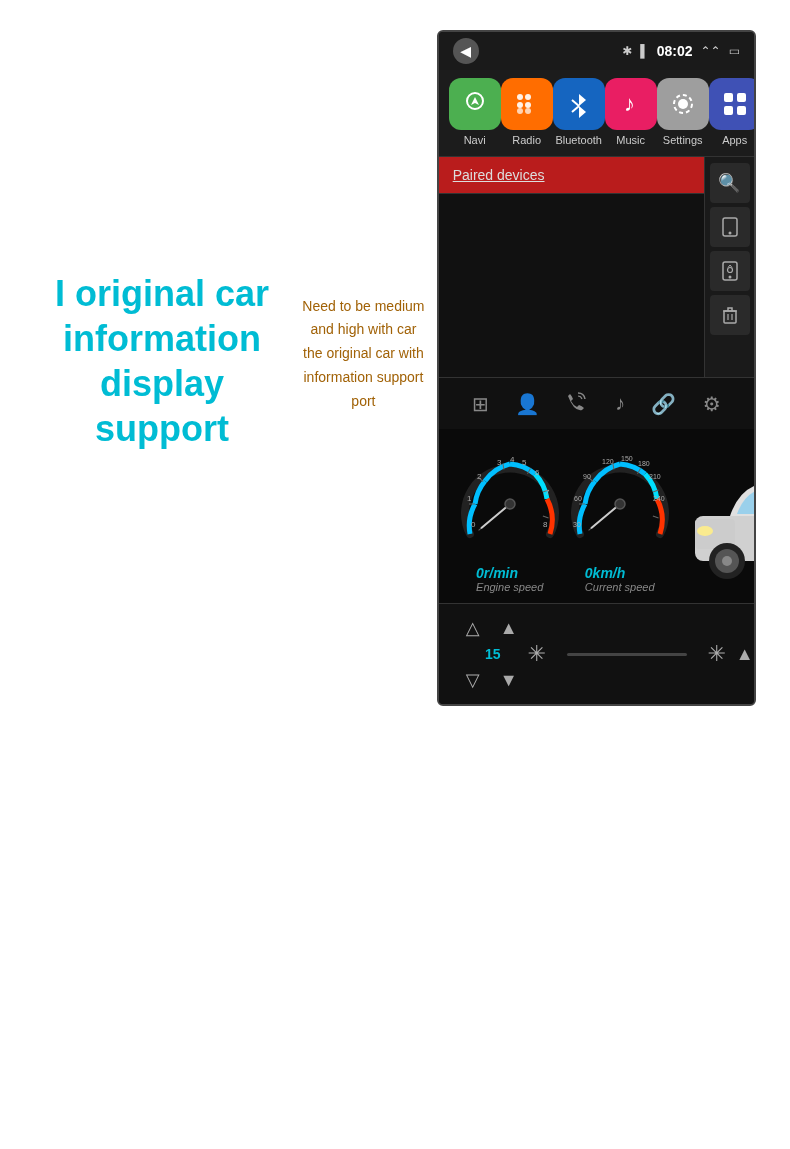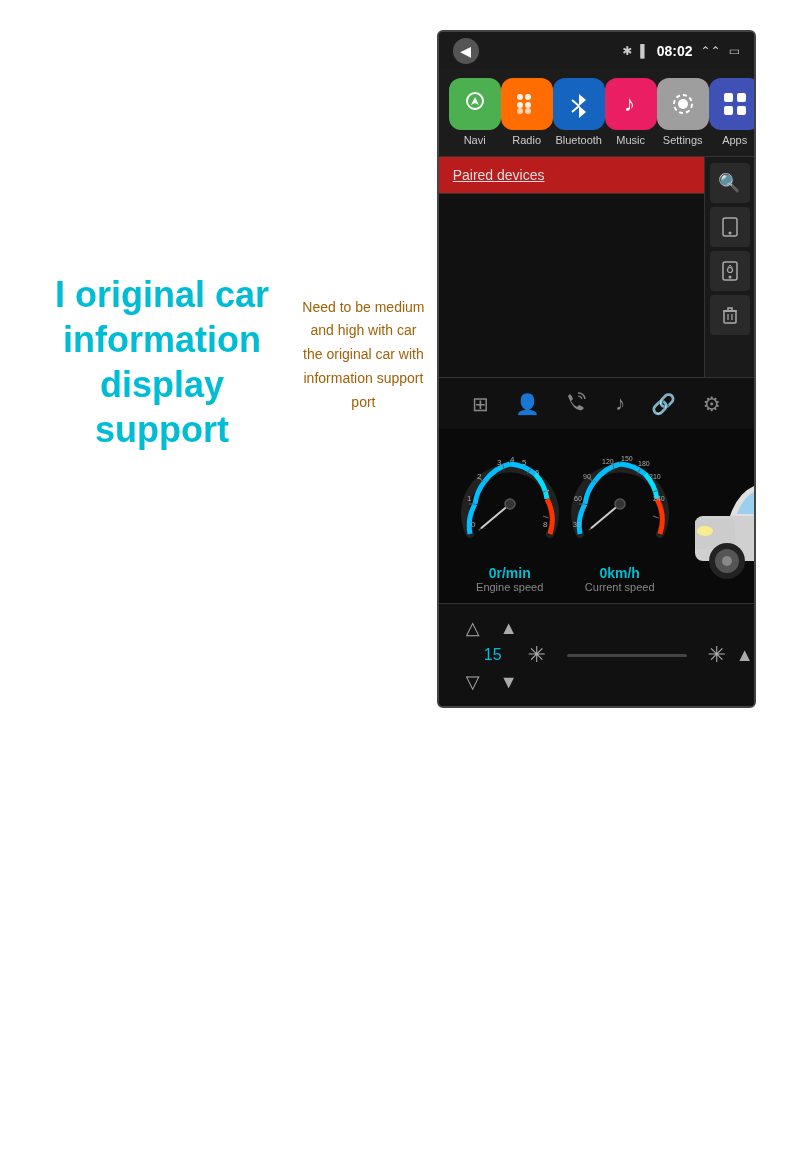--- a/index.html
+++ b/index.html
@@ -177,21 +177,22 @@
       height: 110px;
       position: relative;
     }
 
     .gauge svg {
       width: 110px;
       height: 110px;
     }
 
     .gauge-label {
-      text-align: center;
+      text-align: left;
+      font-style: italic;
     }
     .gauge-value {
       font-size: 14px;
       font-weight: bold;
       color: #00BCD4;
     }
     .gauge-desc {
       font-size: 11px;
       color: #888;
     }
@@ -216,21 +217,21 @@
       align-items: center;
       justify-content: space-between;
     }
     .ctrl-group { display: flex; flex-direction: column; align-items: center; gap: 4px; }
     .ctrl-row { display: flex; align-items: center; gap: 8px; }
     .ctrl-btn {
       color: #aaa; font-size: 18px; cursor: pointer;
       width: 28px; height: 28px;
       display: flex; align-items: center; justify-content: center;
     }
-    .ctrl-number { color: #00BCD4; font-size: 16px; font-weight: normal; margin-left: 4px; }
+    .ctrl-number { color: #00BCD4; font-size: 14px; font-weight: bold; margin-left: 4px; }
     .ctrl-slider {
       width: 120px; height: 3px;
       background: #444;
       border-radius: 2px;
       margin: 0 8px;
     }
     .home-btn {
       width: 28px; height: 28px;
       border-radius: 50%;
       border: 2px solid #888;

